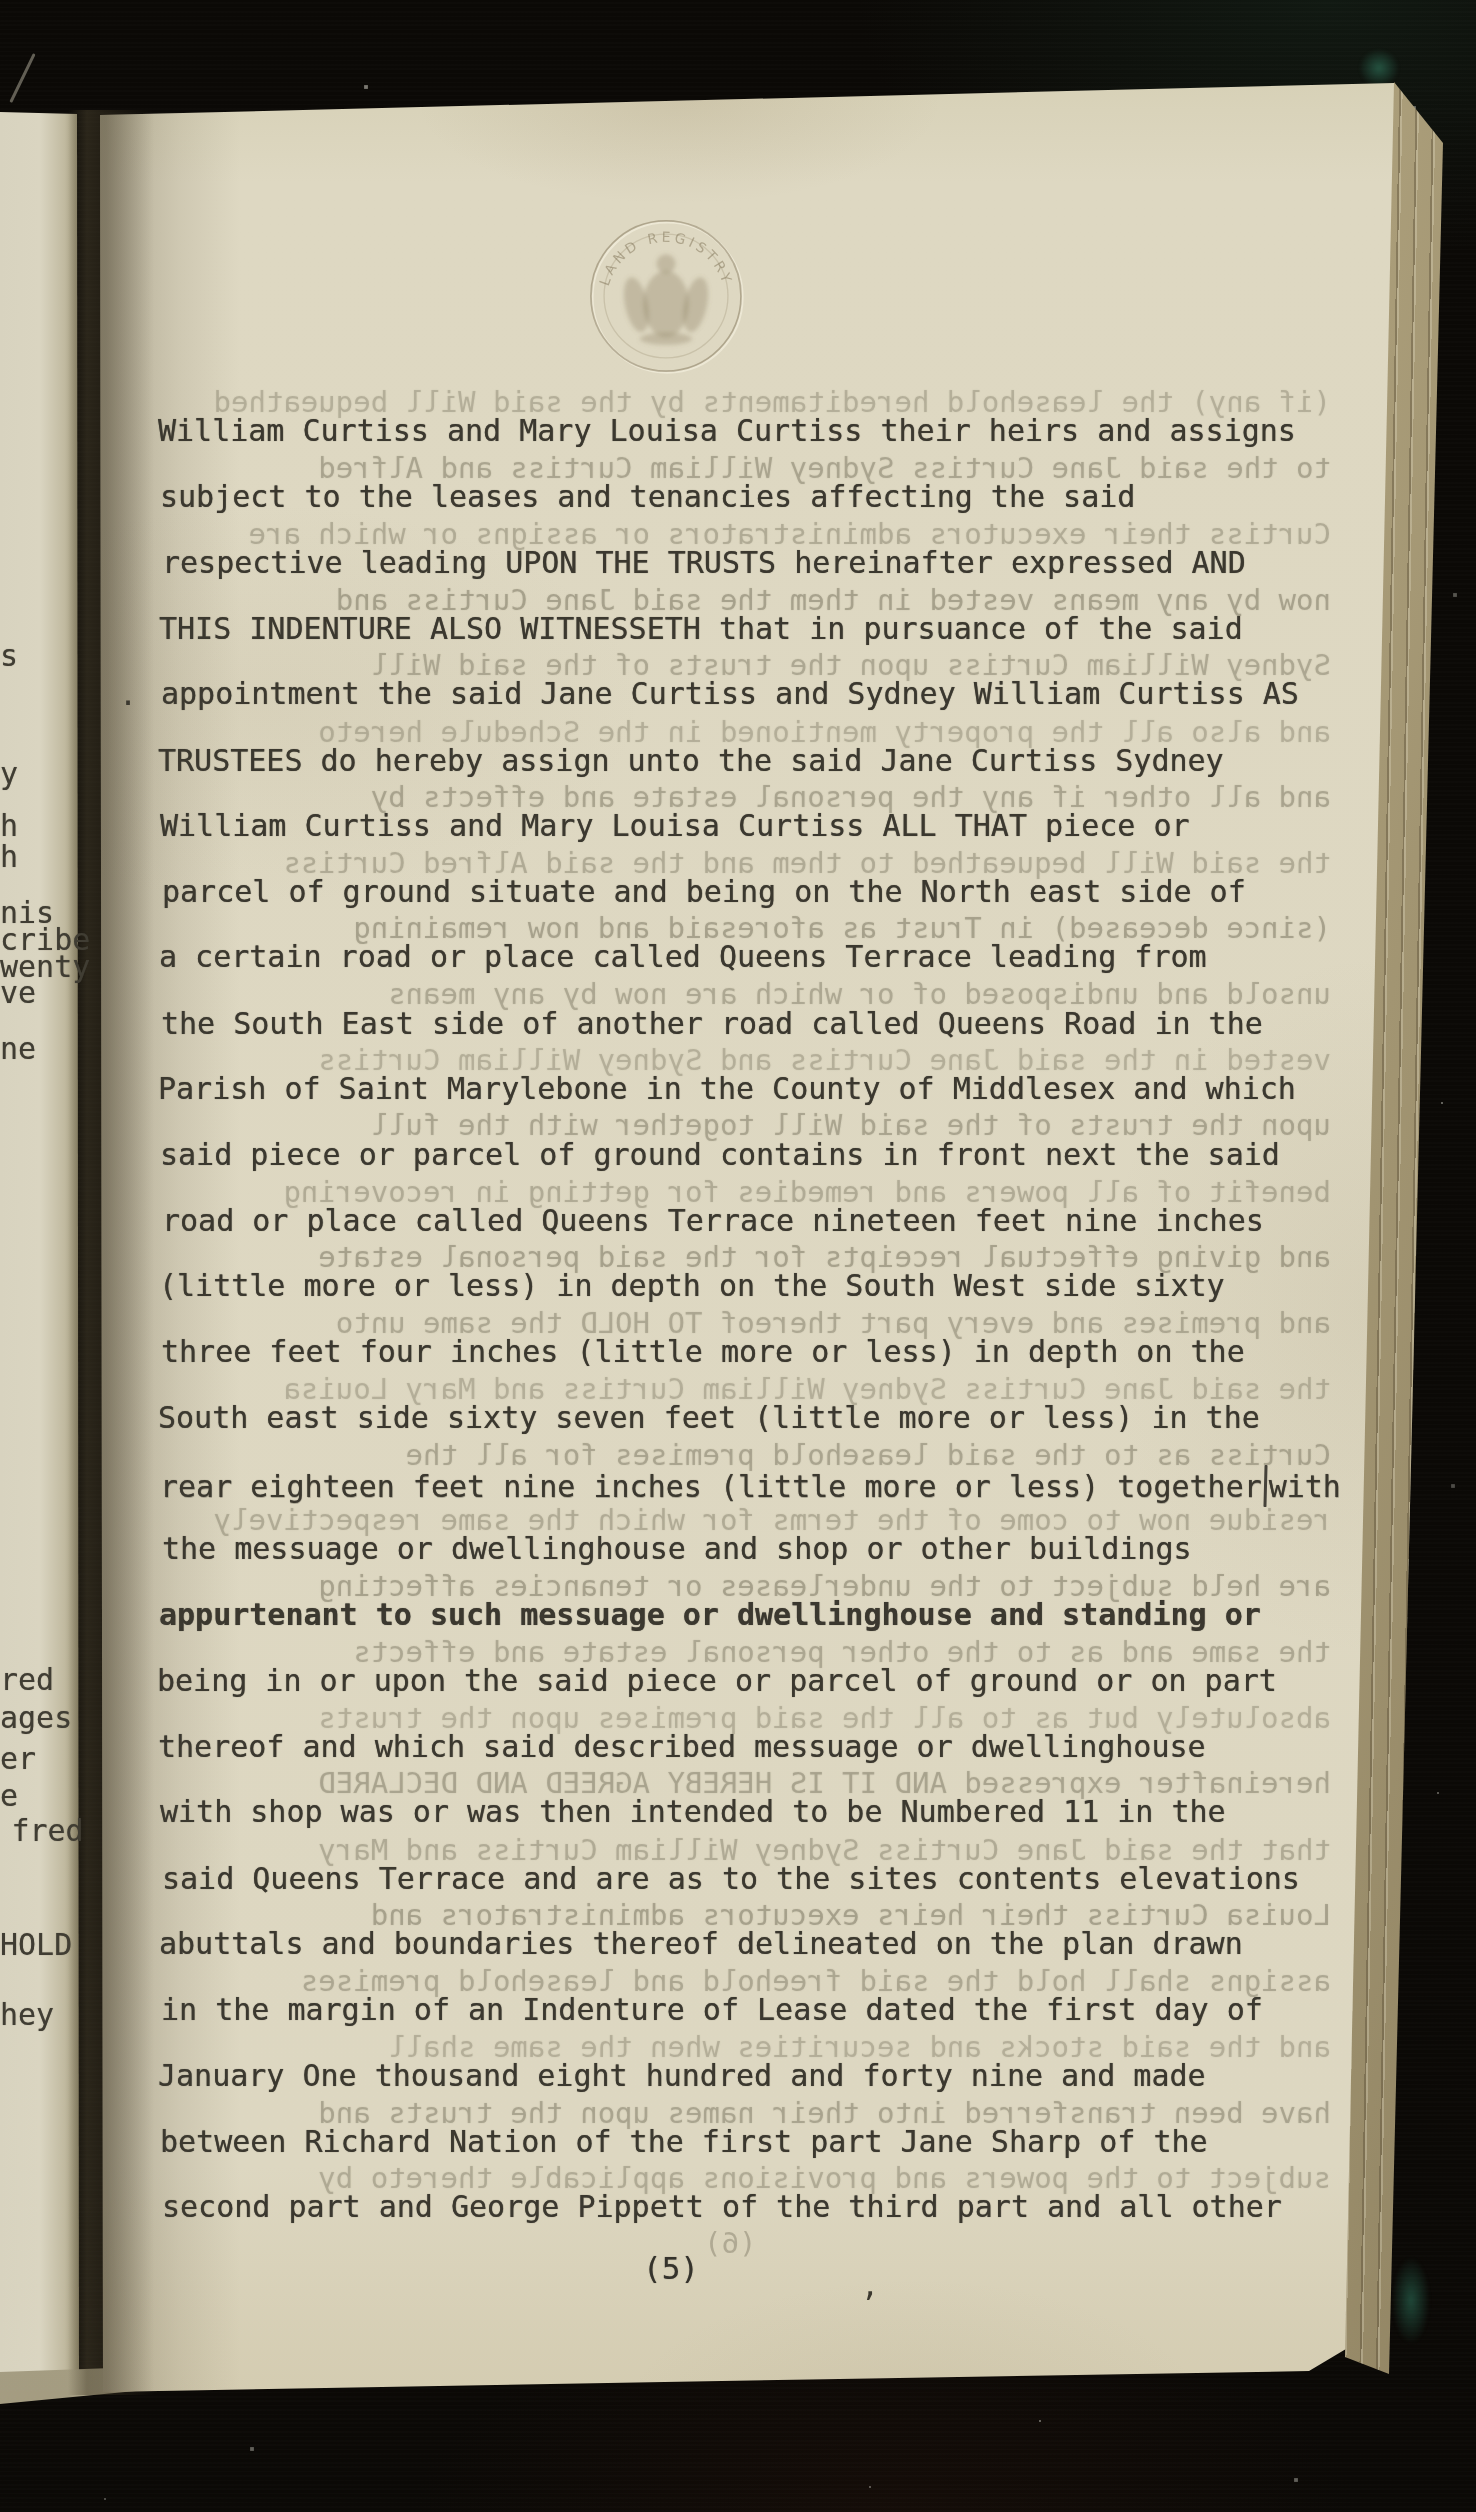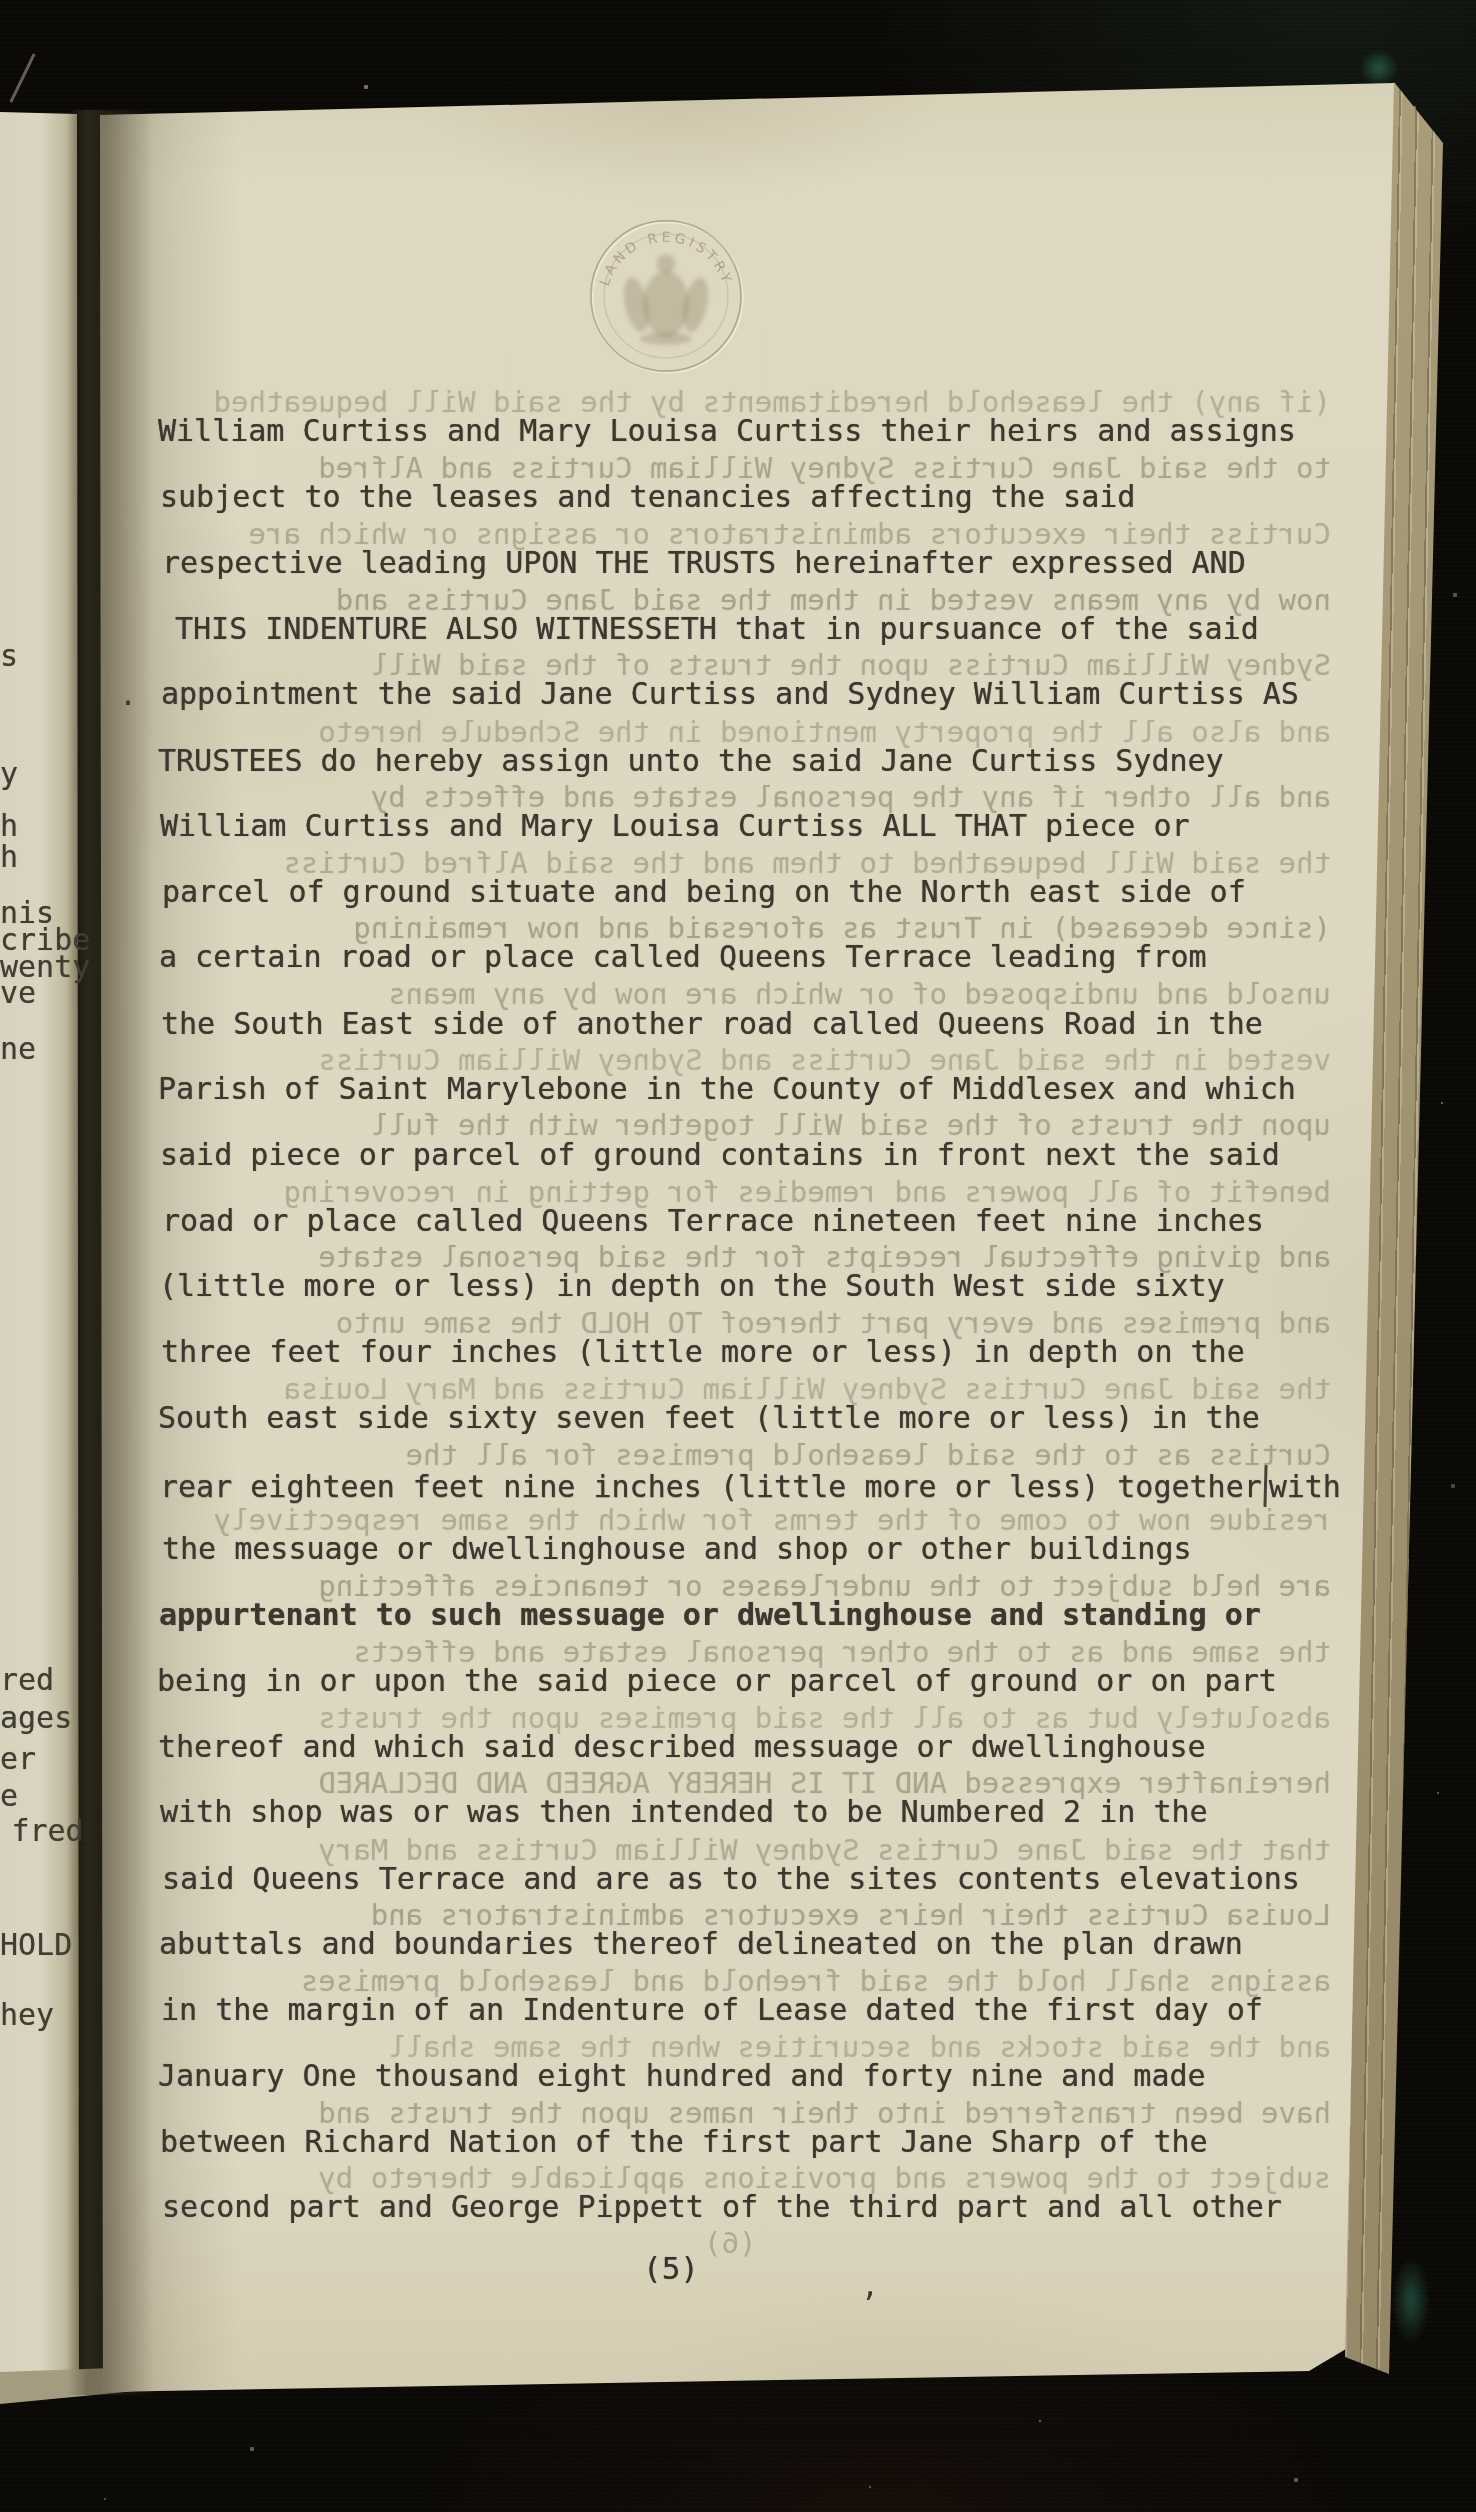--- a/index.html
+++ b/index.html
@@ -140,39 +140,39 @@
       <div class="ghost" style="top: 1898px; opacity: 0.99;">Louisa Curtiss their heirs executors administrators and</div>
       <div class="ghost" style="top: 1964px; opacity: 0.87;">assigns shall hold the said freehold and leasehold premises</div>
       <div class="ghost" style="top: 2030px; opacity: 0.75;">and the said stocks and securities when the same shall</div>
       <div class="ghost" style="top: 2096px; opacity: 0.93;">have been transferred into their names upon the trusts and</div>
       <div class="ghost" style="top: 2161px; opacity: 0.81;">subject to the powers and provisions applicable thereto by</div>
     </div>
   <div id="textLayer">
       <div class="typed" style="top: 412px; left: 158px;">William Curtiss and Mary Louisa Curtiss their heirs and assigns</div>
       <div class="typed" style="top: 478px; left: 160px;">subject to the leases and tenancies affecting the said</div>
       <div class="typed" style="top: 544px; left: 162px;">respective leading UPON THE TRUSTS hereinafter expressed AND</div>
-      <div class="typed" style="top: 610px; left: 175px;">THIS INDENTURE ALSO WITNESSETH that in pursuance of the said</div>
+      <div class="typed" style="top: 610px; left: 159px;">THIS INDENTURE ALSO WITNESSETH that in pursuance of the said</div>
       <div class="typed" style="top: 675px; left: 161px;">appointment the said Jane Curtiss and Sydney William Curtiss AS</div>
       <div class="typed" style="top: 742px; left: 158px;">TRUSTEES do hereby assign unto the said Jane Curtiss Sydney</div>
       <div class="typed" style="top: 807px; left: 160px;">William Curtiss and Mary Louisa Curtiss ALL THAT piece or</div>
       <div class="typed" style="top: 873px; left: 162px;">parcel of ground situate and being on the North east side of</div>
       <div class="typed" style="top: 938px; left: 159px;">a certain road or place called Queens Terrace leading from</div>
       <div class="typed" style="top: 1005px; left: 161px;">the South East side of another road called Queens Road in the</div>
       <div class="typed" style="top: 1070px; left: 158px;">Parish of Saint Marylebone in the County of Middlesex and which</div>
       <div class="typed" style="top: 1136px; left: 160px;">said piece or parcel of ground contains in front next the said</div>
       <div class="typed" style="top: 1202px; left: 162px;">road or place called Queens Terrace nineteen feet nine inches</div>
       <div class="typed" style="top: 1267px; left: 159px;">(little more or less) in depth on the South West side sixty</div>
       <div class="typed" style="top: 1333px; left: 161px;">three feet four inches (little more or less) in depth on the</div>
       <div class="typed" style="top: 1399px; left: 158px;">South east side sixty seven feet (little more or less) in the</div>
       <div class="typed" style="top: 1465px; left: 160px;"><span>rear eighteen feet nine inches (little more or less) together</span><span class="pen-stroke"></span><span>with</span></div>
       <div class="typed" style="top: 1530px; left: 162px;">the messuage or dwellinghouse and shop or other buildings</div>
       <div class="typed" style="top: 1596px; left: 159px; font-weight: bold;">appurtenant to such messuage or dwellinghouse and standing or</div>
       <div class="typed" style="top: 1662px; left: 157px;">being in or upon the said piece or parcel of ground or on part</div>
       <div class="typed" style="top: 1728px; left: 158px;">thereof and which said described messuage or dwellinghouse</div>
-      <div class="typed" style="top: 1793px; left: 160px;">with shop was or was then intended to be Numbered 2 in the</div>
+      <div class="typed" style="top: 1793px; left: 160px;">with shop was or was then intended to be Numbered 11 in the</div>
       <div class="typed" style="top: 1860px; left: 162px;">said Queens Terrace and are as to the sites contents elevations</div>
       <div class="typed" style="top: 1925px; left: 159px;">abuttals and boundaries thereof delineated on the plan drawn</div>
       <div class="typed" style="top: 1991px; left: 161px;">in the margin of an Indenture of Lease dated the first day of</div>
       <div class="typed" style="top: 2057px; left: 158px;">January One thousand eight hundred and forty nine and made</div>
       <div class="typed" style="top: 2123px; left: 160px;">between Richard Nation of the first part Jane Sharp of the</div>
       <div class="typed" style="top: 2188px; left: 162px;">second part and George Pippett of the third part and all other</div>
     </div>
   <div id="fragmentLayer">
       <div class="fragment" style="left: 0px; top: 638px;">s</div>
       <div class="fragment" style="left: 0px; top: 756px;">y</div>

